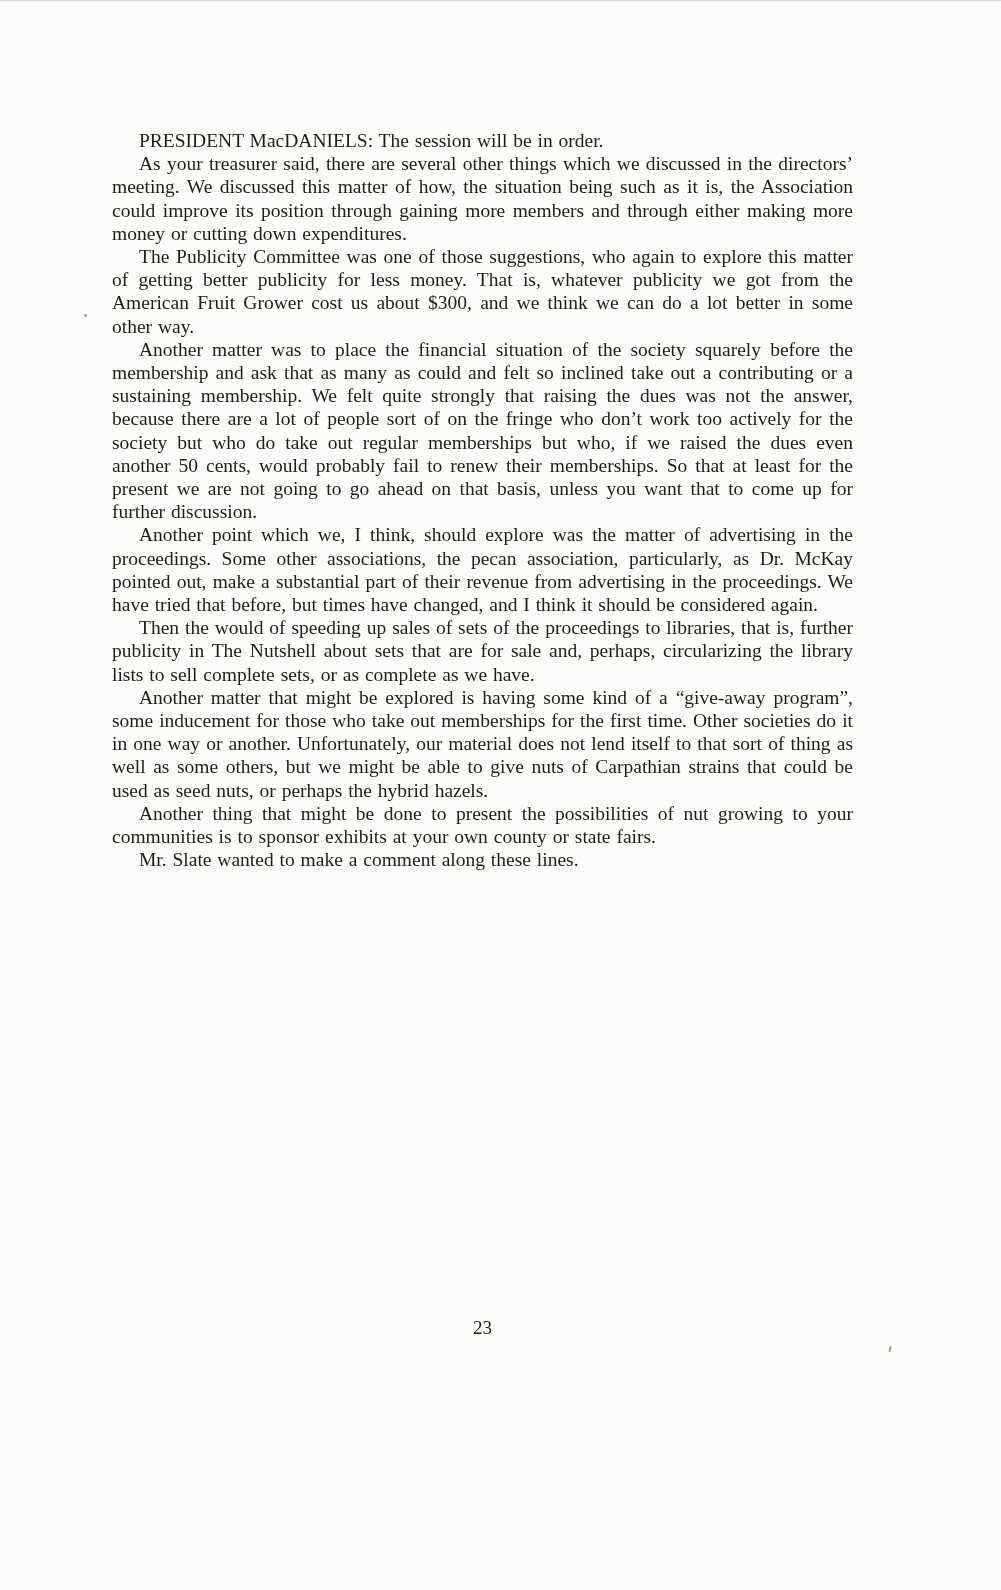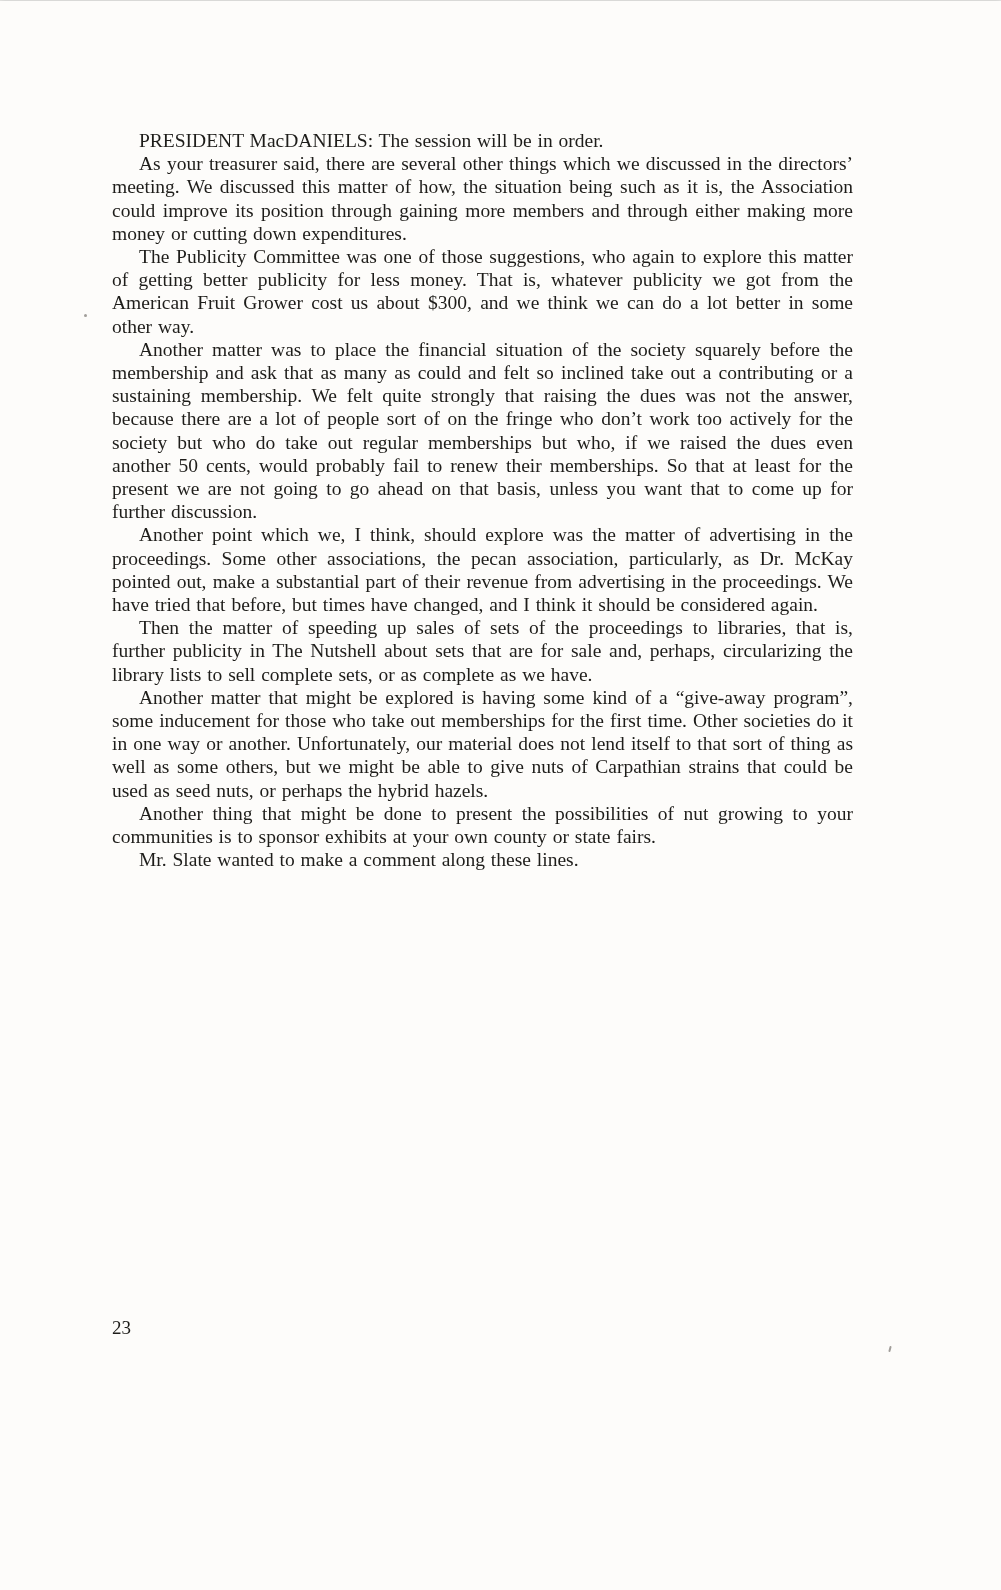--- a/index.html
+++ b/index.html
@@ -31,21 +31,21 @@
     margin: 0;
     padding: 0;
     text-indent: 27px;
     word-spacing: 1px;
   }
   .page-number {
     position: absolute;
     left: 112px;
     width: 741px;
     top: 1316px;
-    text-align: left;
+    text-align: center;
     font-family: "Liberation Serif", "DejaVu Serif", serif;
     font-size: 19px;
     color: #1e1d1a;
   }
   
   .speck {
     position: absolute;
     background: #55514a;
     border-radius: 50%;
     width: 3px;
@@ -58,21 +58,21 @@
 </head>
 <body>
 
 <div class="page">
   <div class="text-block">
       <p>PRESIDENT MacDANIELS: The session will be in order.</p>
       <p>As your treasurer said, there are several other things which we discussed in the directors’ meeting. We discussed this matter of how, the situation being such as it is, the Association could improve its position through gaining more members and through either making more money or cutting down expenditures.</p>
       <p>The Publicity Committee was one of those suggestions, who again to explore this matter of getting better publicity for less money. That is, whatever publicity we got from the American Fruit Grower cost us about $300, and we think we can do a lot better in some other way.</p>
       <p>Another matter was to place the financial situation of the society squarely before the membership and ask that as many as could and felt so inclined take out a contributing or a sustaining membership. We felt quite strongly that raising the dues was not the answer, because there are a lot of people sort of on the fringe who don’t work too actively for the society but who do take out regular memberships but who, if we raised the dues even another 50 cents, would probably fail to renew their memberships. So that at least for the present we are not going to go ahead on that basis, unless you want that to come up for further discussion.</p>
       <p>Another point which we, I think, should explore was the matter of advertising in the proceedings. Some other associations, the pecan association, particularly, as Dr. McKay pointed out, make a substantial part of their revenue from advertising in the proceedings. We have tried that before, but times have changed, and I think it should be considered again.</p>
-      <p>Then the matter of speeding up sales of sets of the proceedings to libraries, that is, further publicity in The Nutshell about sets that are for sale and, perhaps, circularizing the library lists to sell complete sets, or as complete as we have.</p>
+      <p>Then the would of speeding up sales of sets of the proceedings to libraries, that is, further publicity in The Nutshell about sets that are for sale and, perhaps, circularizing the library lists to sell complete sets, or as complete as we have.</p>
       <p>Another matter that might be explored is having some kind of a “give-away program”, some inducement for those who take out memberships for the first time. Other societies do it in one way or another. Unfortunately, our material does not lend itself to that sort of thing as well as some others, but we might be able to give nuts of Carpathian strains that could be used as seed nuts, or perhaps the hybrid hazels.</p>
       <p>Another thing that might be done to present the possibilities of nut growing to your communities is to sponsor exhibits at your own county or state fairs.</p>
       <p>Mr. Slate wanted to make a comment along these lines.</p>
     </div>
   <div class="page-number">23</div>
   <div class="speck s1"></div>
   <div class="speck s2"></div>
 </div>
 
 </body></html>

